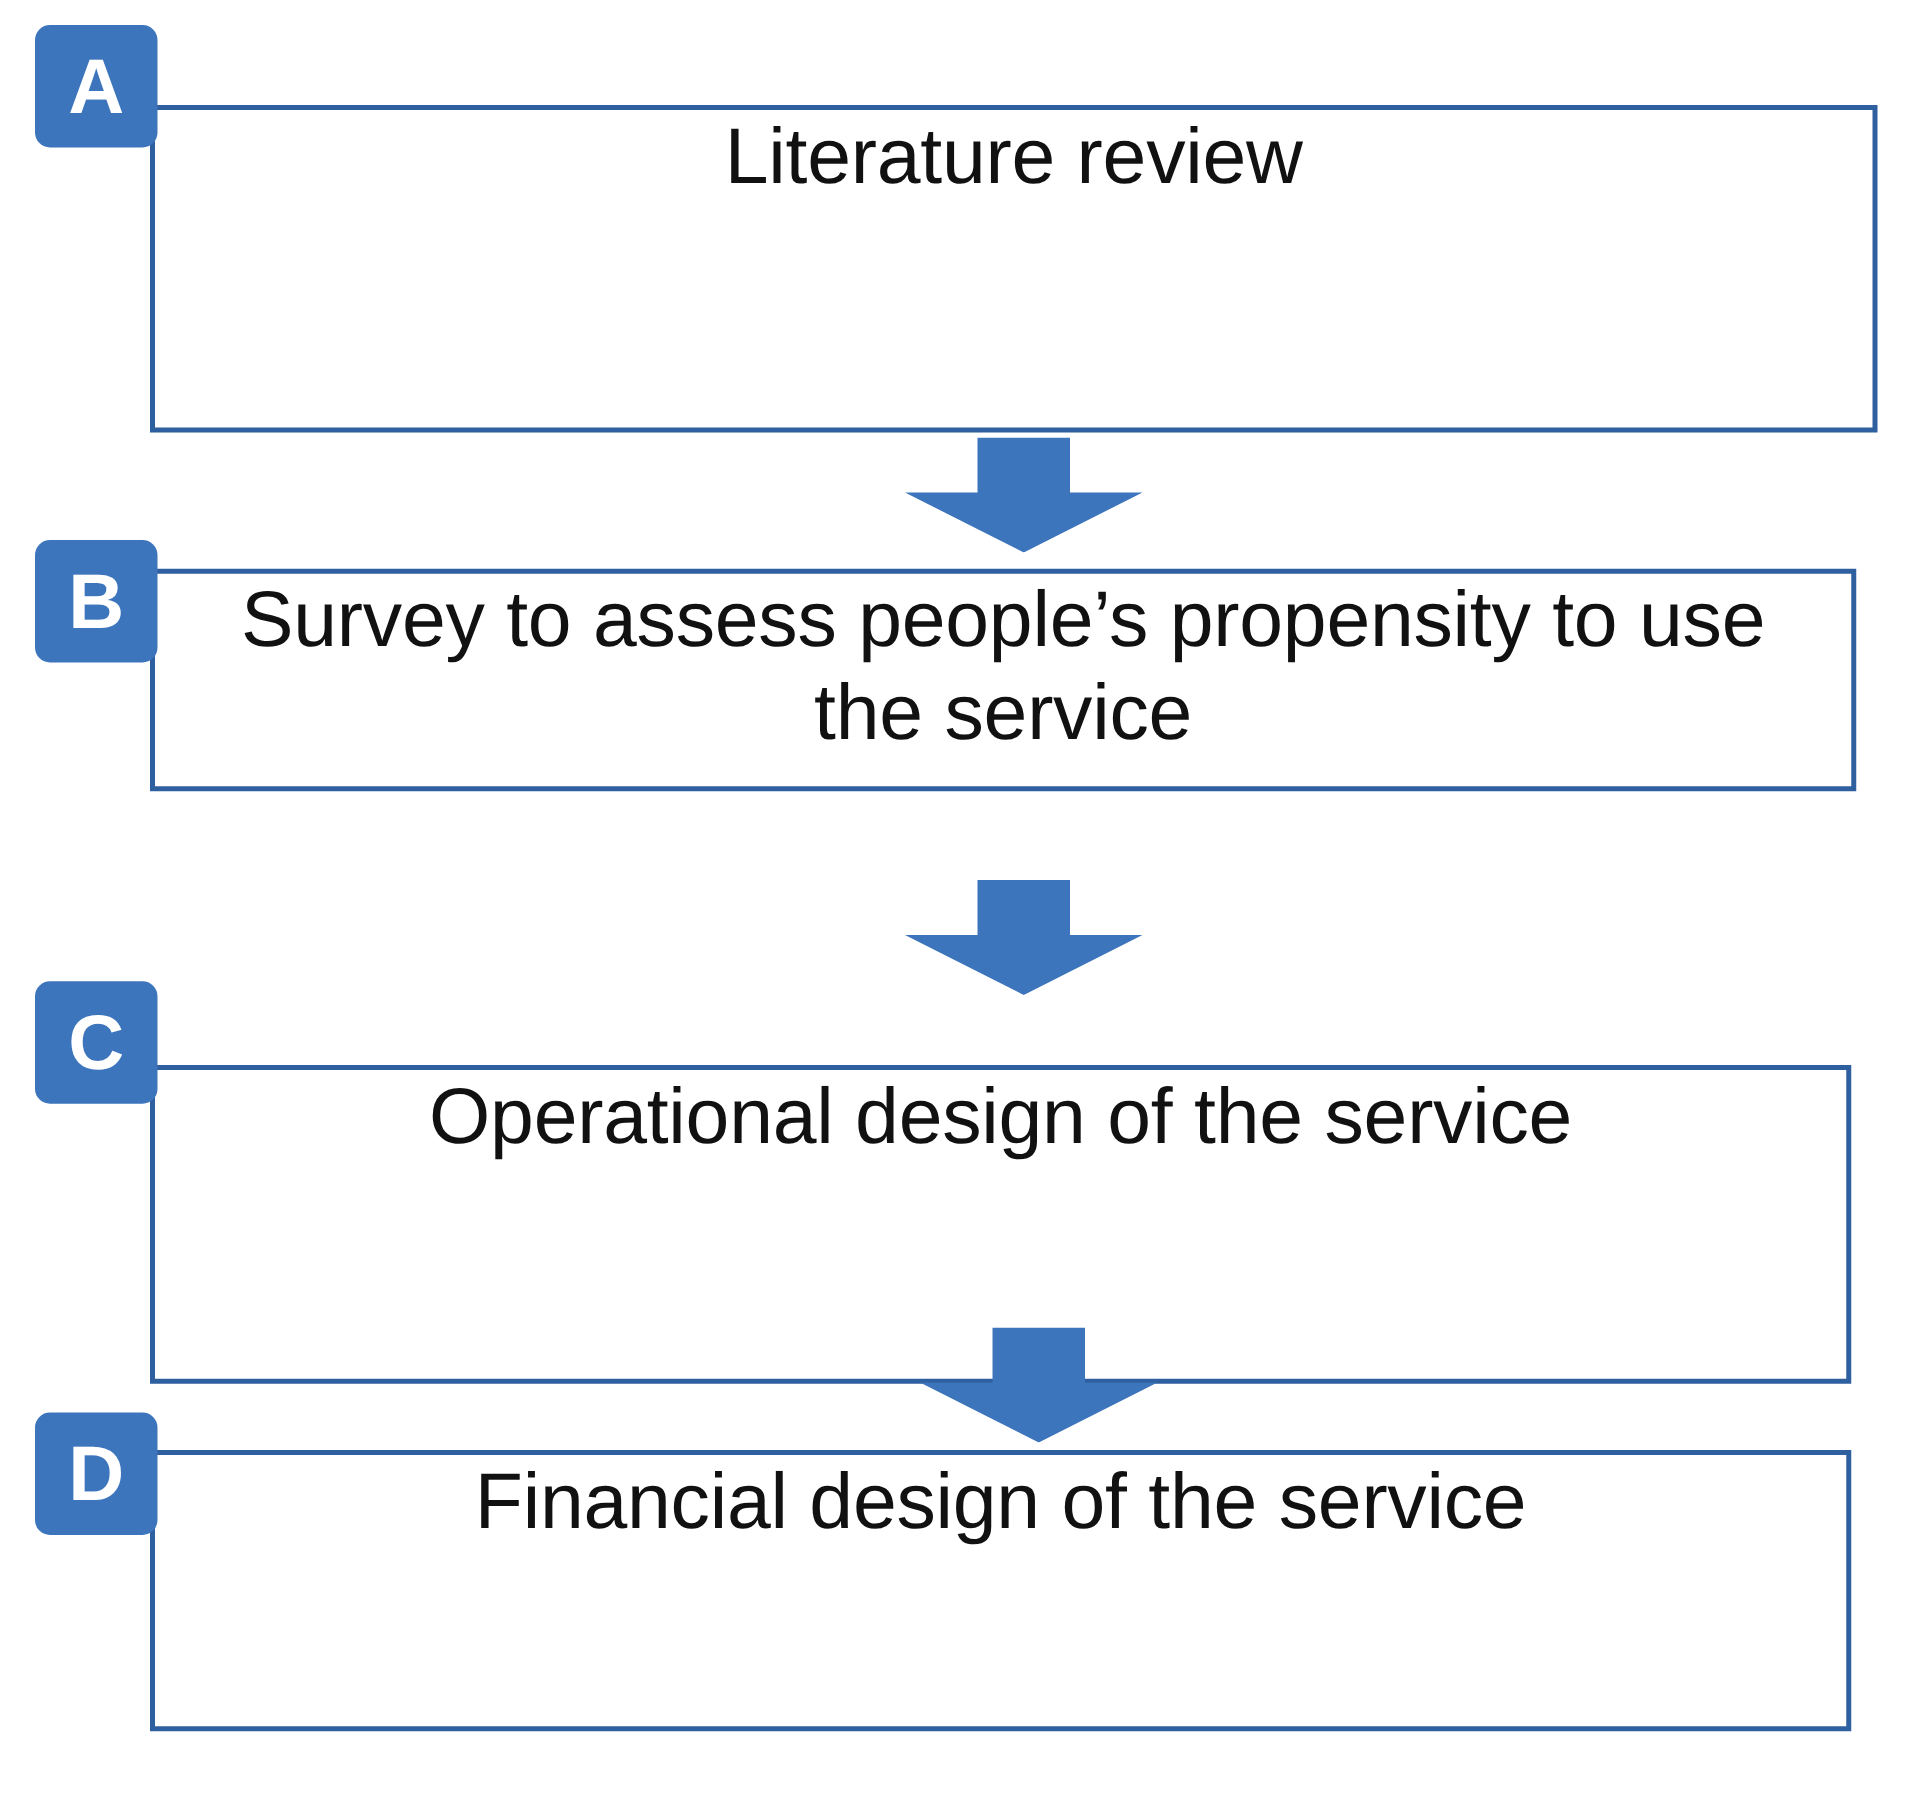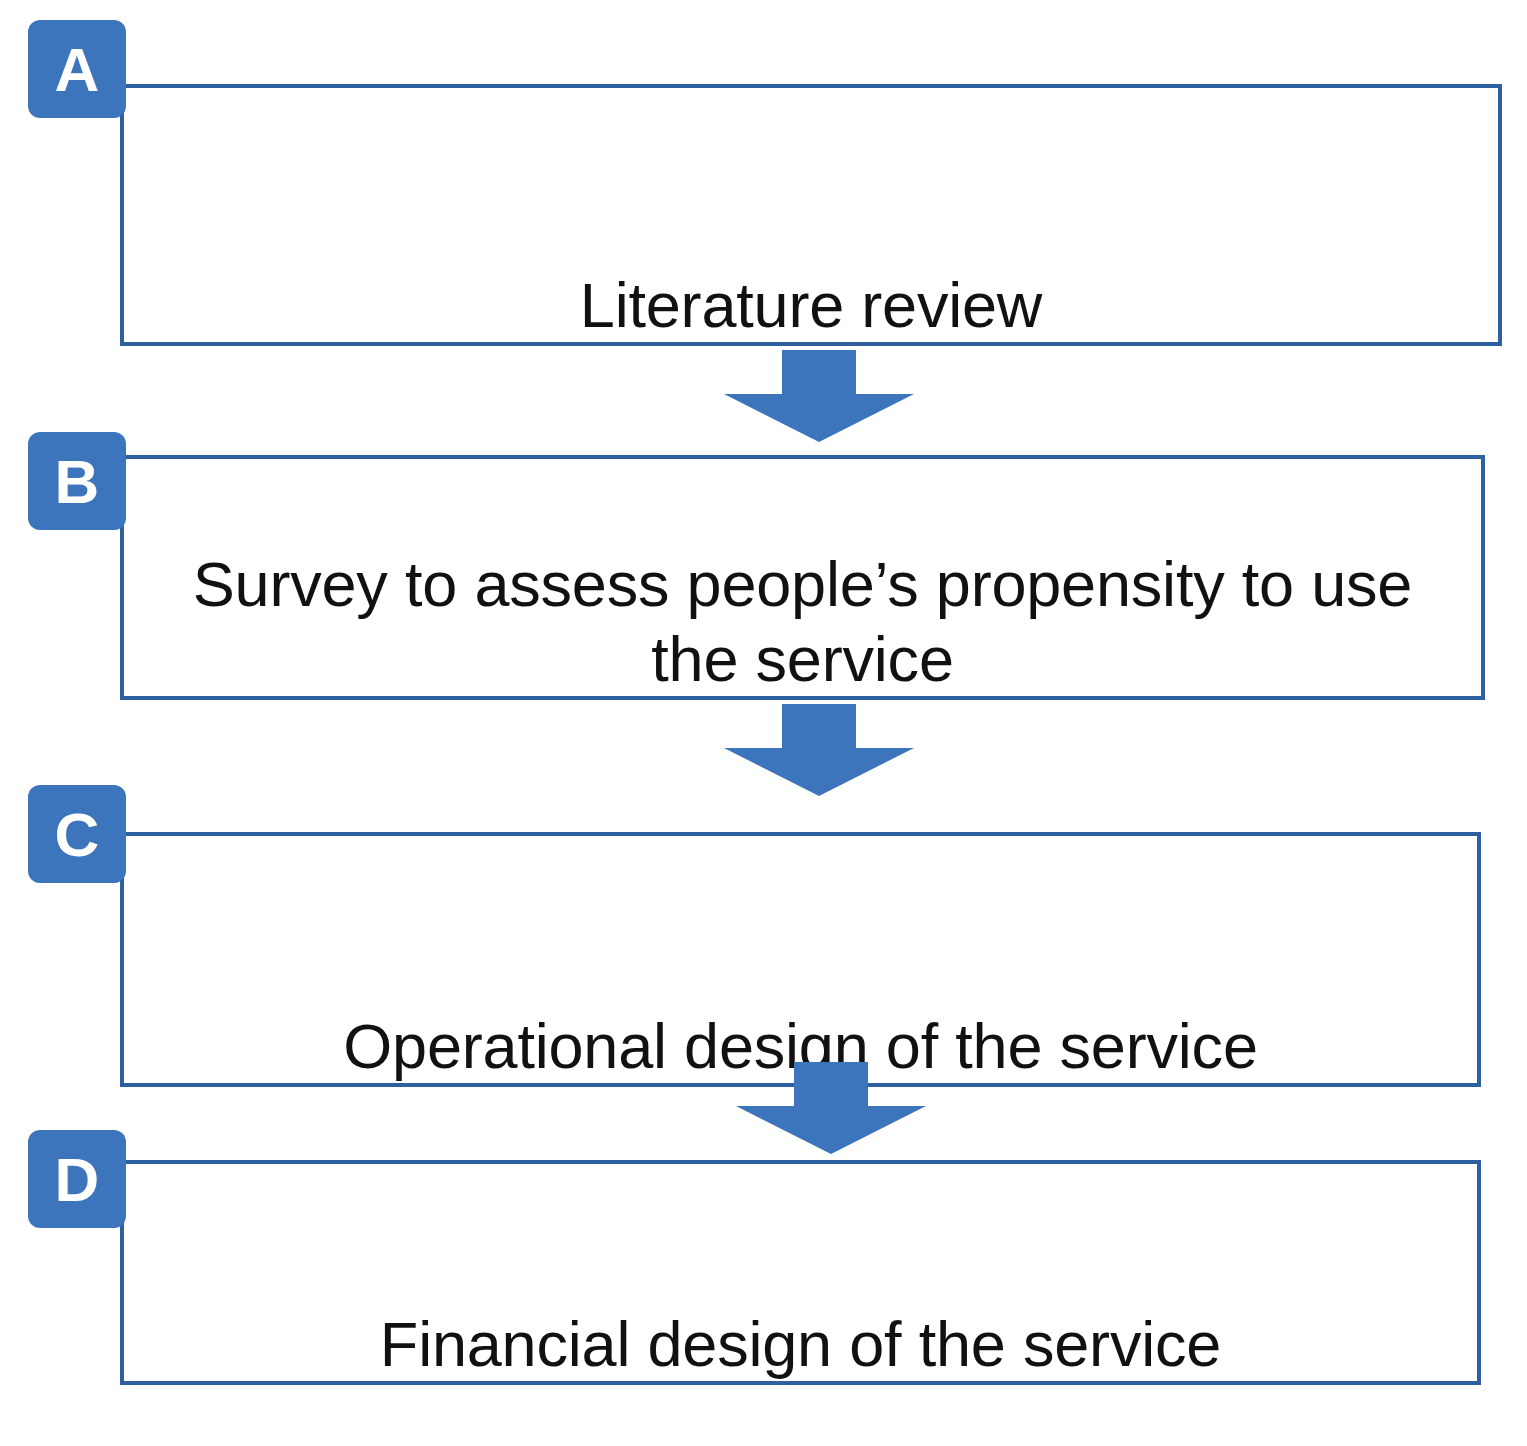--- a/index.html
+++ b/index.html
@@ -26,21 +26,21 @@
   .step {
     position: absolute;
   }
 
   .step-box {
     position: absolute;
     box-sizing: border-box;
     border: 4px solid #2e5f9e;
     background: #ffffff;
     display: flex;
-    align-items: flex-end;
+    align-items: flex-start;
     justify-content: center;
     text-align: center;
   }
 
   .step-label {
     color: #111111;
     font-size: 63px;
     line-height: 1.18;
     letter-spacing: -0.2px;
     padding: 0 26px;
@@ -71,24 +71,24 @@
   .arrow svg {
     display: block;
     width: 100%;
     height: 100%;
   }
 
   
   #step-a .step-box { left: 120px;  top: 84px;   width: 1382px; height: 262px; }
   #step-a .step-tag { left: 28px;   top: 20px; }
 
-  #step-b .step-box { left: 120px;  top: 455px;  width: 1365px; height: 245px; }
+  #step-b .step-box { left: 120px;  top: 455px;  width: 1365px; height: 178px; }
   #step-b .step-tag { left: 28px;   top: 432px; }
 
-  #step-c .step-box { left: 120px;  top: 832px;  width: 1361px; height: 255px; }
+  #step-c .step-box { left: 120px;  top: 852px;  width: 1361px; height: 255px; }
   #step-c .step-tag { left: 28px;   top: 785px; }
 
   #step-d .step-box { left: 120px;  top: 1160px; width: 1361px; height: 225px; }
   #step-d .step-tag { left: 28px;   top: 1130px; }
 
   #arrow-ab { left: 724px; top: 350px; }
   #arrow-bc { left: 724px; top: 704px; }
   #arrow-cd { left: 736px; top: 1062px; }
 </style>
 </head>

